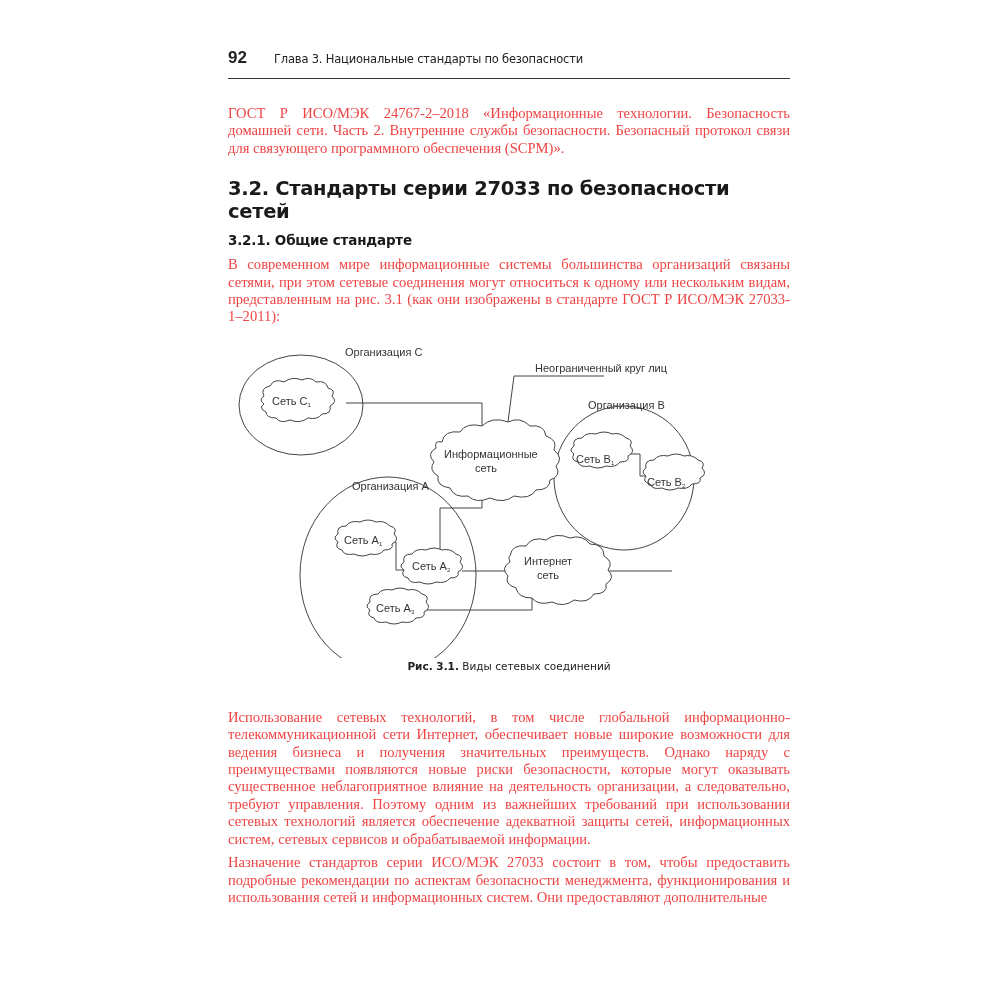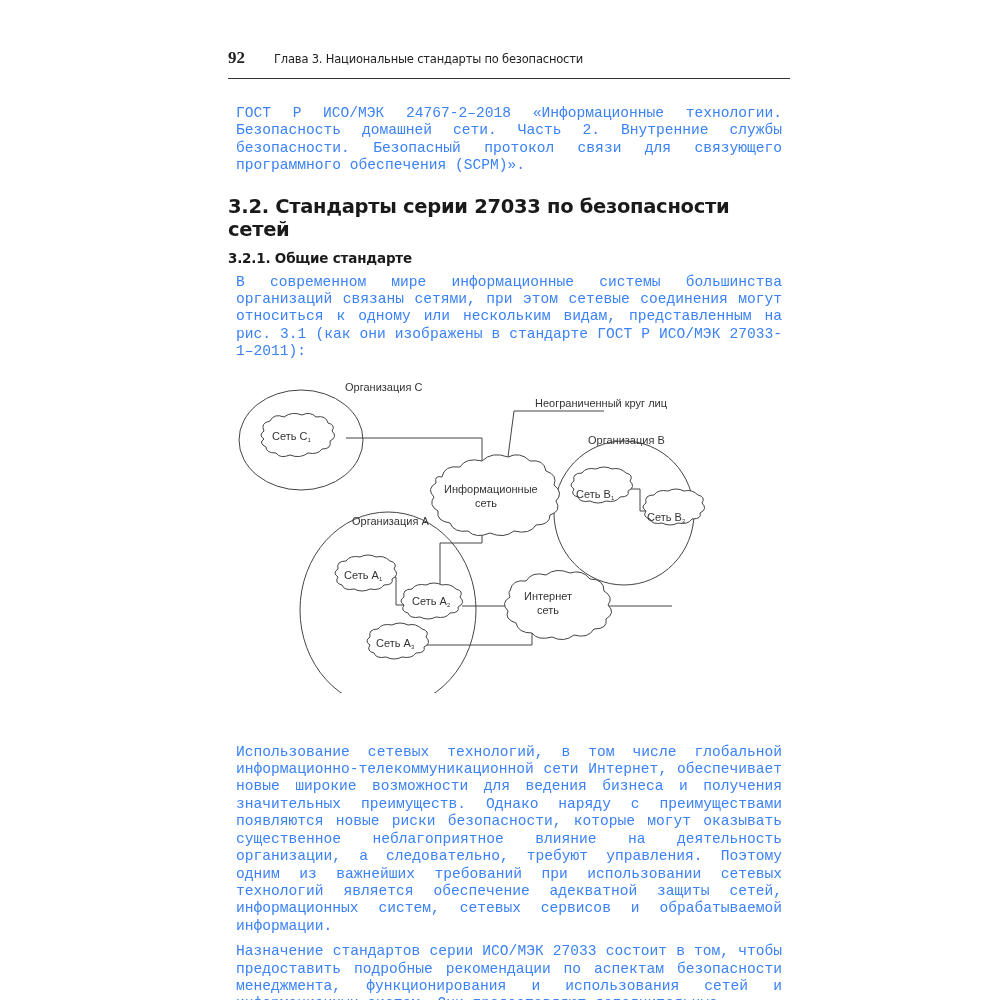--- a/index.html
+++ b/index.html
@@ -1,21 +1,21 @@
 <!DOCTYPE html>
 <html><head>
   <meta charset="utf-8">
   <style>
     html, body { margin: 0; padding: 0; background: #ffffff; }
     body { width: 1000px; height: 1000px; position: relative; overflow: hidden; color: #222; }
     .page { position: absolute; left: 228px; top: 48px; width: 562px; }
     .running-head { display: flex; align-items: baseline; border-bottom: 1px solid #333; padding-bottom: 4px; height: 26px; }
-    .page-num { font-family: Liberation Serif, serif; font-weight: bold; font-size: 17px; color: #222; width: 46px; }
+    .page-num { font-family: Liberation Sans, sans-serif; font-weight: bold; font-size: 17px; color: #222; width: 46px; }
     .chapter-title { font-family: "DejaVu Sans", sans-serif; font-size: 11.5px; color: #222; letter-spacing: -0.2px; }
-    .body-text { font-family: Liberation Mono, monospace; font-size: 14.6px; line-height: 17.4px; color: #3b82f6; text-align: justify; margin: 8px; }
+    .body-text { font-family: Liberation Serif, serif; font-size: 14.6px; line-height: 17.4px; color: #ef4444; text-align: justify; margin: 0; }
     .p-gost { margin-top: 26px; }
     .h2 { font-family: "DejaVu Sans", sans-serif; font-weight: bold; font-size: 19.5px; color: #1a1a1a; margin: 20px 0 0 0; letter-spacing: -0.3px; }
     .h3 { font-family: "DejaVu Sans", sans-serif; font-weight: bold; font-size: 13.5px; color: #1a1a1a; margin: 9px 0 0 0; letter-spacing: -0.2px; }
     .p-intro { margin-top: 8px; }
     ul.bullets { list-style: none; margin: 6px 0 0 0; padding: 0; }
     ul.bullets li { display: flex; align-items: center; height: 22px; }
     .bullet-icon { width: 8px; height: 8px; border: 2px solid #222; border-radius: 50%; margin-right: 10px; margin-left: 1px; flex: none; }
     .figure { position: relative; width: 562px; height: 345px; margin-top: 12px; }
     .figure svg { position: absolute; left: 0; top: 0; }
     .diag-label { position: absolute; font-family: "Liberation Sans", sans-serif; font-size: 11px; color: #333; white-space: nowrap; }
@@ -95,17 +95,20 @@
 
     <span class="diag-label" style="left:348px; top:115px;"><span>Сеть</span> <span>B</span><sub>1</sub></span>
     <span class="diag-label" style="left:419px; top:138px;"><span>Сеть</span> <span>B</span><sub>2</sub></span>
 
     <span class="diag-label" style="left:116px; top:196px;"><span>Сеть</span> <span>A</span><sub>1</sub></span>
     <span class="diag-label" style="left:184px; top:222px;"><span>Сеть</span> <span>A</span><sub>2</sub></span>
     <span class="diag-label" style="left:148px; top:264px;"><span>Сеть</span> <span>A</span><sub>3</sub></span>
 
     <span class="diag-label" style="left:280px; top:216px; width:80px; text-align:center; line-height:14px;"><span>Интернет</span><br><span>сеть</span></span>
 
+    <div class="caption" style="position:absolute; left:0; top:322px; width:562px;">
+      <b>Рис. 3.1.</b><span> Виды сетевых соединений</span>
+    </div>
   </div>
 
   <p class="body-text p-use">Использование сетевых технологий, в том числе глобальной информационно-телекоммуникационной сети Интернет, обеспечивает новые широкие возможности для ведения бизнеса и получения значительных преимуществ. Однако наряду с преимуществами появляются новые риски безопасности, которые могут оказывать существенное неблагоприятное влияние на деятельность организации, а следовательно, требуют управления. Поэтому одним из важнейших требований при использовании сетевых технологий является обеспечение адекватной защиты сетей, информационных систем, сетевых сервисов и обрабатываемой информации.</p>
   <p class="body-text p-purpose">Назначение стандартов серии ИСО/МЭК 27033 состоит в том, чтобы предоставить подробные рекомендации по аспектам безопасности менеджмента, функционирования и использования сетей и информационных систем. Они предоставляют дополнительные</p>
 </div>
 
 </body></html>

